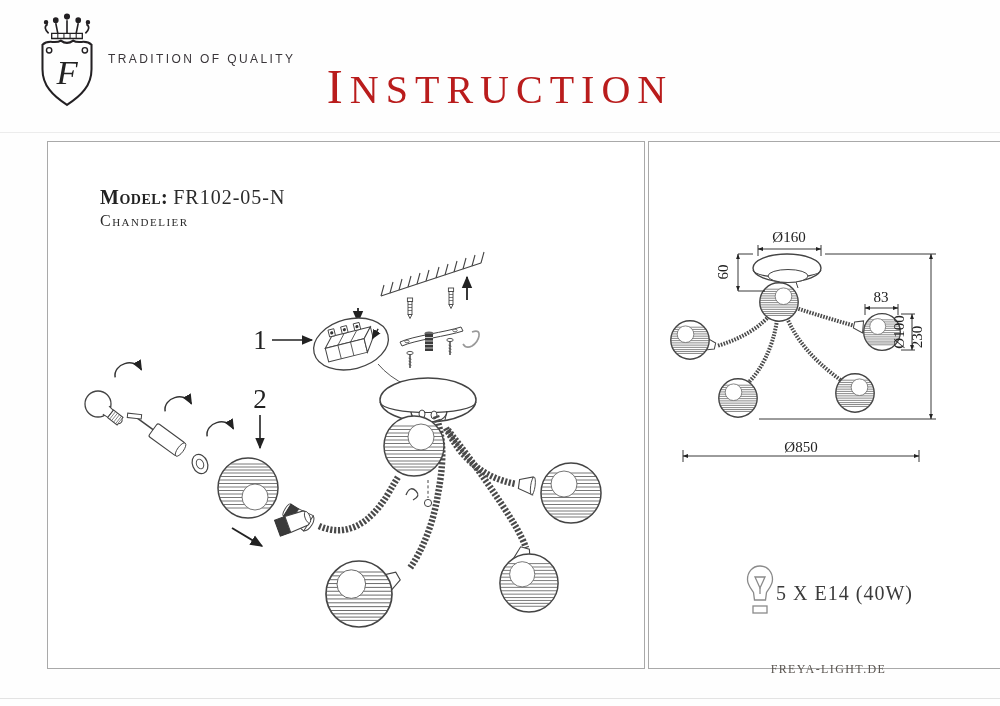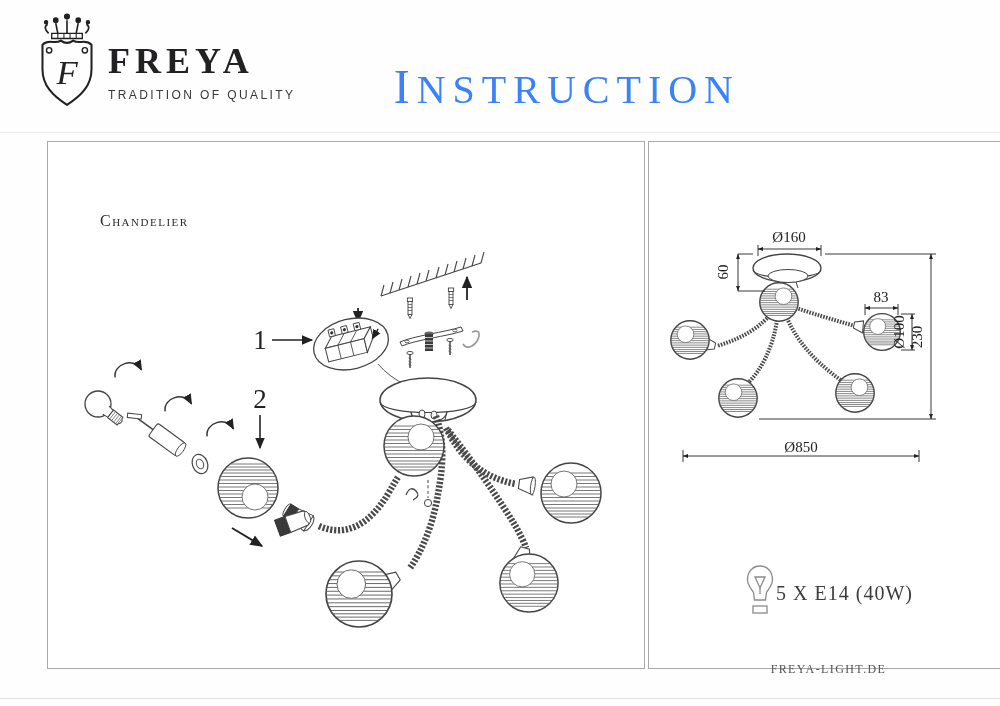--- a/index.html
+++ b/index.html
@@ -8,22 +8,22 @@
     position:relative; width:1000px; height:706px; background:#fefefe;
     font-family:"Liberation Serif", serif; color:#222; overflow:hidden;
   }
   
   .logo { position:absolute; left:38px; top:13px; display:flex; align-items:flex-start; }
   .crest { width:58px; height:96px; }
   .logo-text { margin-left:12px; margin-top:30px; }
   .brand-name { font-size:36px; font-weight:bold; letter-spacing:5px; color:#232023; line-height:1; }
   .brand-tagline { font-size:12px; letter-spacing:2.4px; color:#3a363a; margin-top:9px; font-family:"Liberation Sans", sans-serif; }
   .title {
-    position:absolute; left:260px; width:480px; top:62px; text-align:right;
-    font-size:40px; letter-spacing:7px; font-weight:normal; color:#3b82f6; line-height:1.05;
+    position:absolute; left:260px; width:480px; top:62px; text-align:center;
+    font-size:40px; letter-spacing:7px; font-weight:normal; color:#b91c1c; line-height:1.05;
   }
   .title::first-letter { font-size:48px; }
   
   .panel { position:absolute; top:141px; height:528px; border:1px solid #a9a9a9; background:#fff; }
   .panel-left  { left:47px;  width:598px; }
   .panel-right { left:648px; width:361px; }
   .model-block { position:absolute; left:52px; top:44px; font-size:20px; }
   .model-label { font-weight:bold; font-variant:small-caps; letter-spacing:0.5px; }
   .model-value { letter-spacing:1px; color:#2b2b2b; }
   .product-type { position:absolute; left:52px; top:70px; font-size:16px; font-variant:small-caps; letter-spacing:1.5px; color:#2b2b2b; }
@@ -61,21 +61,20 @@
         <path d="M13,20 H43 V25 H13 Z" stroke-width="1.3"></path>
         <path d="M19,20 V25 M25,20 V25 M31,20 V25 M37,20 V25" stroke-width="1"></path>
 
         <path d="M4,31 C10,25 16,31 22,27 C26,30 30,30 34,27 C40,31 46,25 52,31 L52,55 C52,71 42,81 28,90 C14,81 4,71 4,55 Z" stroke-width="2"></path>
         <circle cx="10.5" cy="36.5" r="2.6" stroke-width="1.4"></circle>
         <circle cx="45.5" cy="36.5" r="2.6" stroke-width="1.4"></circle>
       </g>
       <text x="28" y="70" text-anchor="middle" font-size="34" font-style="italic">F</text>
     </svg>
     <div class="logo-text">
-      <div class="brand-name">FREYA</div>
       <div class="brand-tagline">TRADITION OF QUALITY</div>
     </div>
   </div>
 
   <h1 class="title">INSTRUCTION</h1>
 
   <section class="panel panel-left">
 
     <svg class="diagram" width="596" height="526" viewBox="0 0 596 526">
       <defs>
@@ -214,20 +213,24 @@
 
       <use href="#gshade" transform="translate(366,304) scale(-1,1)"></use>
       <use href="#cupL" transform="translate(350,434) rotate(150)"></use>
       <use href="#gshade" transform="translate(311,452) scale(1.1)"></use>
       <use href="#cupL" transform="translate(477,406) rotate(105)"></use>
       <use href="#gshade" transform="translate(481,441) scale(0.97)"></use>
       <use href="#cupL" transform="translate(471,342) rotate(8)"></use>
       <use href="#gshade" transform="translate(523,351)"></use>
     </svg>
 
+    <div class="model-block">
+      <span class="model-label">Model:</span>
+      <span class="model-value">FR102-05-N</span>
+    </div>
     <div class="product-type">Chandelier</div>
   </section>
 
   <section class="panel panel-right">
     <svg class="diagram" width="303" height="360" viewBox="0 0 303 360">
       <defs>
         <marker id="dimR" viewBox="0 0 10 10" refX="9" refY="5" markerWidth="6.5" markerHeight="6.5" orient="auto-start-reverse">
           <path d="M0,1.5 L9.5,5 L0,8.5 Z" fill="#222"></path>
         </marker>
         <g id="gshadeR">

